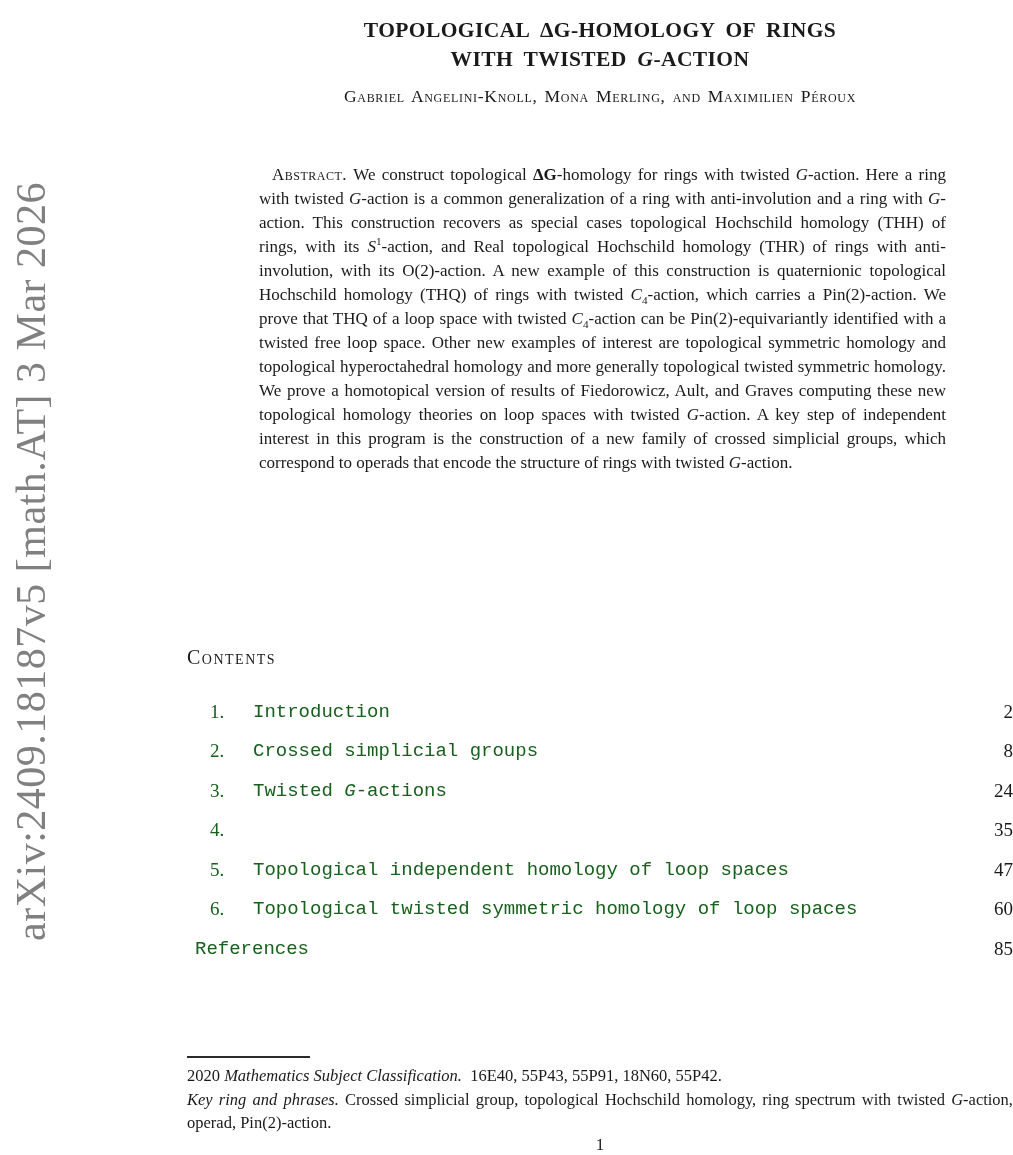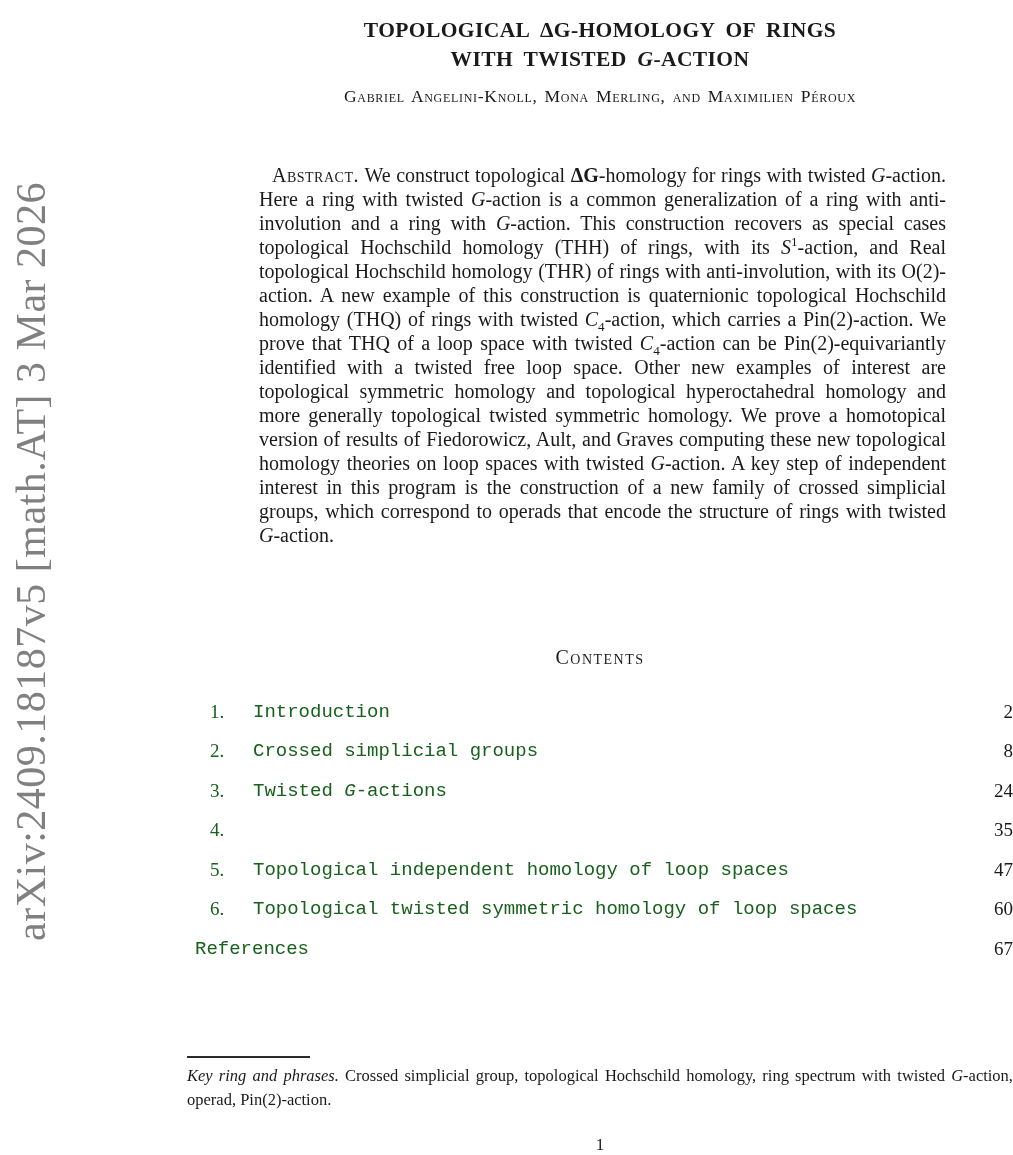--- a/index.html
+++ b/index.html
@@ -35,27 +35,27 @@
 
   .authors {
     position: absolute; top: 86px; left: 187px; width: 826px;
     text-align: center;
     font-size: 17.5px; font-variant: small-caps;
     letter-spacing: 0.7px; word-spacing: 2px; font-family: Liberation Serif, serif;
   }
 
   .abstract {
     position: absolute; top: 163px; left: 259px; width: 687px;
-    font-size: 20px; line-height: 24px;
+    font-size: 17px; line-height: 24px;
     text-align: justify; text-indent: 13px;
   }
 
   .contents-heading {
     position: absolute; top: 646px; left: 187px; width: 826px;
-    text-align: center; font-variant: small-caps;
+    text-align: left; font-variant: small-caps;
     font-size: 20px; letter-spacing: 1.5px; font-family: Liberation Serif, serif;
   }
 
   .toc {
     position: absolute; top: 692px; left: 187px; width: 826px;
     font-size: 19px;
   }
   .toc-row { display: flex; height: 39.5px; align-items: center; }
   .toc-row.no-num { padding-left: 8px; }
   .toc-num  { display: inline-block; width: 43px; margin-left: 23px; color: var(--link-color, #17611c); }
@@ -127,22 +127,23 @@
     </div>
     <div class="toc-row">
       <span class="toc-num">6.</span>
       <span class="toc-label"><span class="seg-r">Topological twisted symmetric homology of loop spaces</span></span>
       <span class="toc-fill"></span>
       <span class="toc-page">60</span>
     </div>
     <div class="toc-row no-num">
       <span class="toc-label"><span class="seg-r">References</span></span>
       <span class="toc-fill"></span>
-      <span class="toc-page">67</span>
+      <span class="toc-page">85</span>
     </div>
   </div>
 
 <div class="footnote">
   <div class="footnote-rule"></div>
+  <div class="fn-msc"><span class="seg-r">2020 </span><span class="seg-i">Mathematics Subject Classification.</span><span class="seg-r">&nbsp; 16E40, 55P43, 55P91, 18N60, 55P42.</span></div>
   <div class="fn-keywords"><span class="seg-i">Key ring and phrases.</span><span class="seg-r"> Crossed simplicial group, topological Hochschild homology, ring spectrum with twisted </span><span class="seg-i">G</span><span class="seg-r">-action, operad, Pin(2)-action.</span></div>
 </div>
 
 <div class="page-number">1</div>
 
 </body></html>

